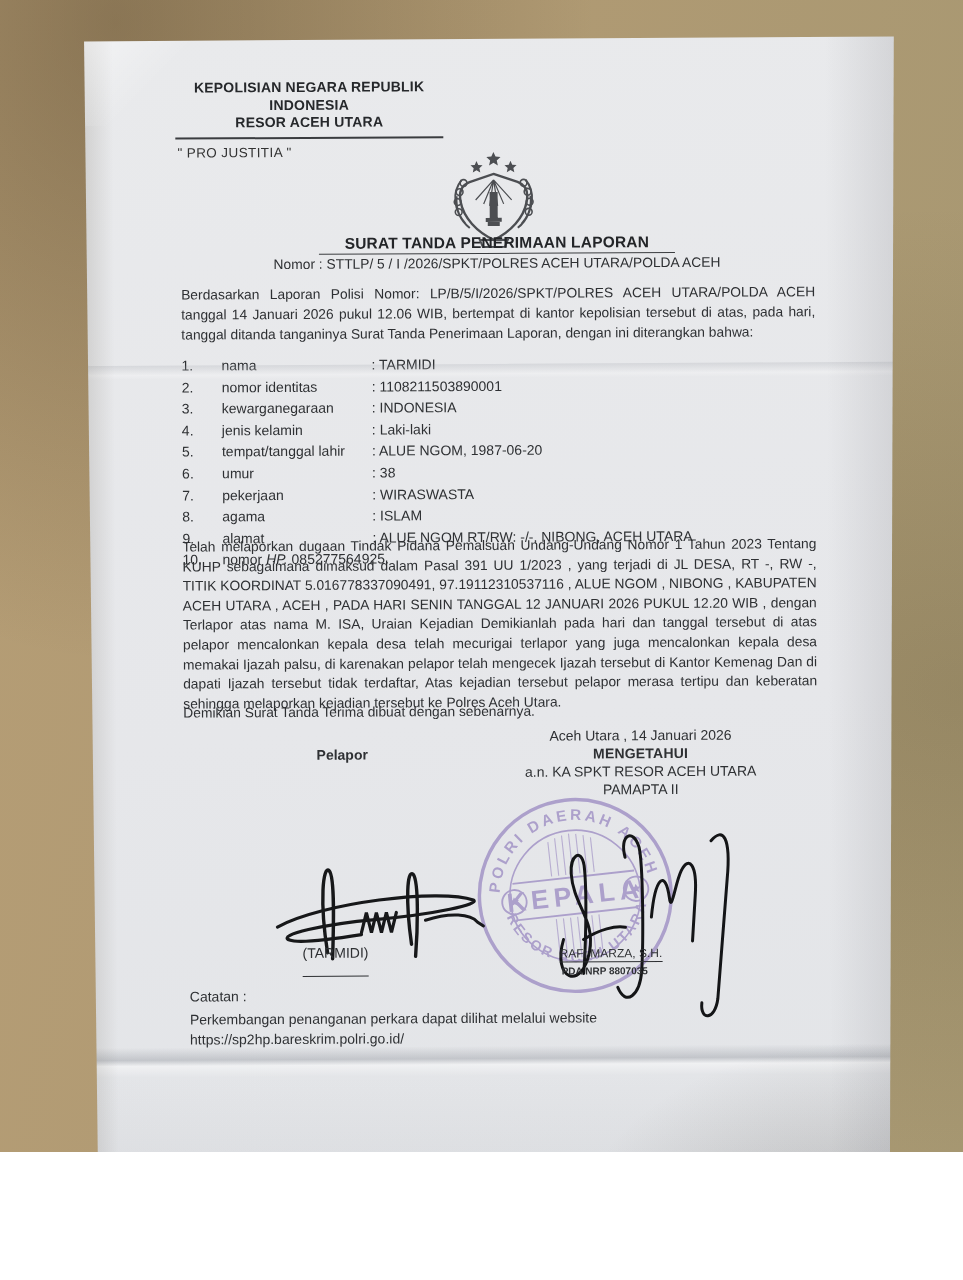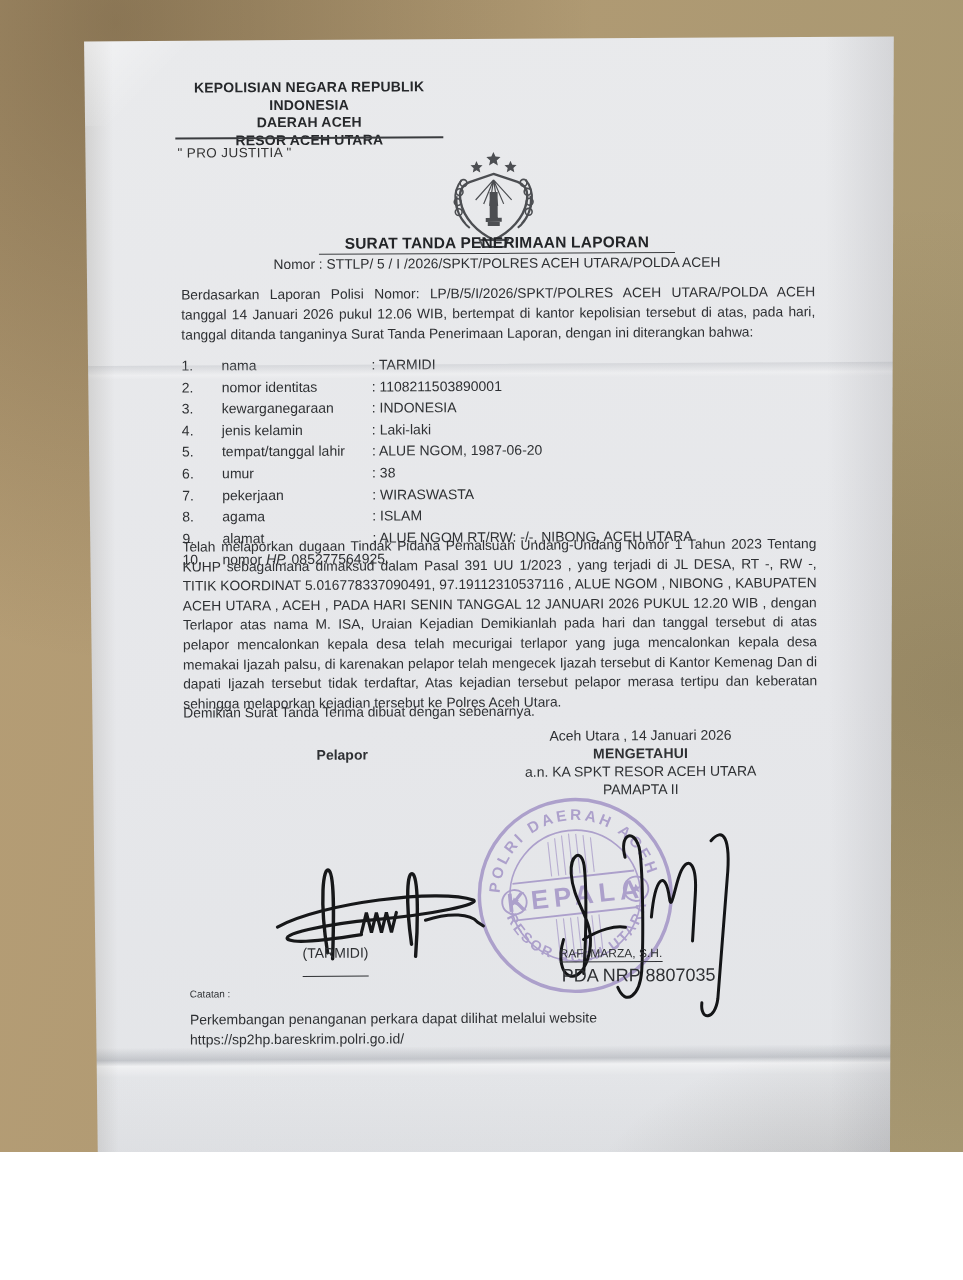--- a/index.html
+++ b/index.html
@@ -59,35 +59,34 @@
   .sig-left-label{position:absolute;left:258px;top:712px;font-size:14px;font-weight:bold;}
   .stamp{position:absolute;left:414px;top:760px;width:204px;height:204px;opacity:.8;
     transform:rotate(-6deg);}
   .sig-svg{position:absolute;}
   .sig-left{left:206px;top:806px;width:236px;height:136px;}
   .sig-right{left:470px;top:788px;width:230px;height:212px;}
   .name-left{position:absolute;left:243px;top:910px;font-size:14px;
     border-bottom:1.4px solid #2e3033;padding-bottom:15px;}
   .name-right{position:absolute;left:500px;top:913px;font-size:12px;
     border-bottom:1.4px solid #2e3033;padding-bottom:1px;}
-  .nrp-right{position:absolute;left:502px;top:932px;font-size:18px;}
-  .note-label{position:absolute;left:130px;top:953px;font-size:10px;text-align:right;}
+  .nrp-right{position:absolute;left:502px;top:932px;font-size:10px;font-weight:bold;}
+  .note-label{position:absolute;left:130px;top:953px;font-size:14px;text-align:right;}
   .note-1{position:absolute;left:130px;top:976px;font-size:14px;}
   .note-2{position:absolute;left:130px;top:996px;font-size:14px;}
 </style>
 </head>
 <body>
 
 <div class="photo">
   <div class="paper">
     <div class="content">
 
       <div class="letterhead">
         <div>KEPOLISIAN NEGARA REPUBLIK INDONESIA</div>
-        <div>DAERAH ACEH</div>
         <div>RESOR ACEH UTARA</div>
       </div>
       <div class="letterhead-rule"></div>
       <div class="motto">" PRO JUSTITIA "</div>
 
       <svg class="emblem" viewBox="0 0 108 100" fill="none" stroke="#4c4e52">
 
         <path fill="#4c4e52" stroke="none" d="M54 2l2.1 4.6 5 .5-3.8 3.4 1.1 5-4.4-2.6-4.4 2.6 1.1-5-3.8-3.4 5-.5z"></path>
         <path fill="#4c4e52" stroke="none" d="M37 11l1.8 3.9 4.3.4-3.2 2.9.9 4.2-3.8-2.2-3.7 2.2.9-4.2-3.2-2.9 4.3-.4z"></path>
         <path fill="#4c4e52" stroke="none" d="M71 11l1.8 3.9 4.3.4-3.2 2.9.9 4.2-3.8-2.2-3.7 2.2.9-4.2-3.2-2.9 4.3-.4z"></path>

